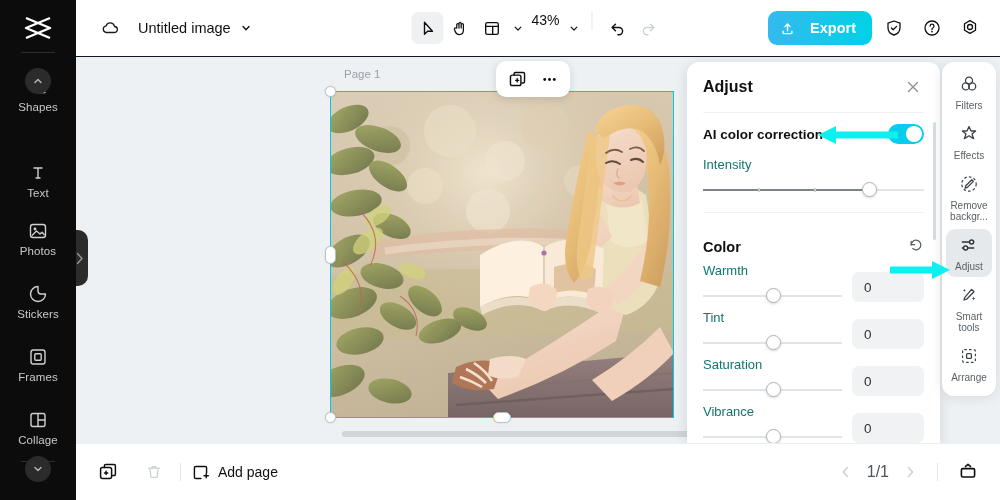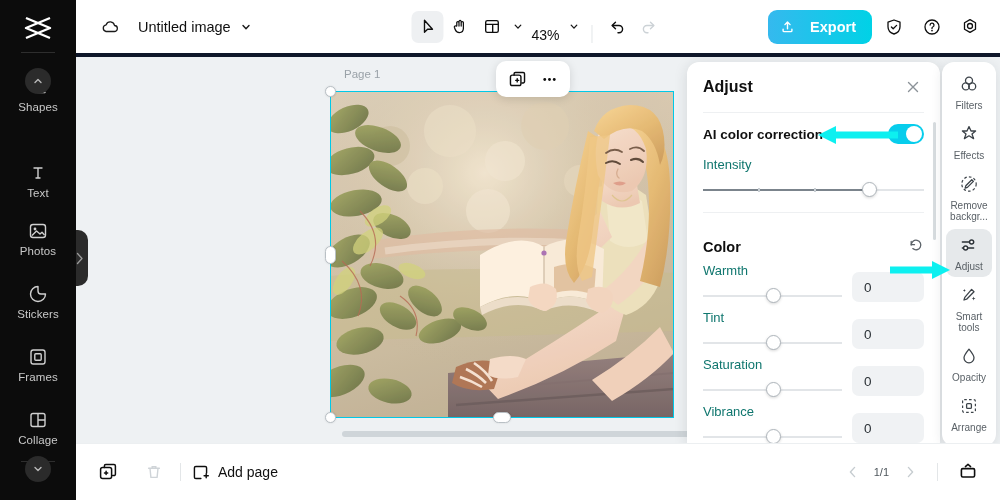--- a/index.html
+++ b/index.html
@@ -40,31 +40,31 @@
   #panel-handle {
     position: absolute; left: 70px; top: 230px; width: 18px; height: 56px;
     background: #2b2b2b; border-radius: 0 10px 10px 0; z-index: 39;
     display: flex; align-items: center; justify-content: center; cursor: pointer;
   }
 
   
   #topbar {
     position: absolute; left: 76px; top: 0; width: 924px; height: 57px;
     background: #fff; display: flex; align-items: center; padding: 0 14px 0 18px;
-    border-bottom: 4px solid #0f172a; z-index: 30;
+    border-bottom: 1px solid #0f172a; z-index: 30;
   }
   .tb-icon-btn {
     width: 32px; height: 32px; border-radius: 7px; display: flex;
     align-items: center; justify-content: center; cursor: pointer; background: transparent;
     border: none;
   }
   .tb-icon-btn.active { background: #eef0f2; }
   #doc-title { font-size: 14.5px; color: #101010; margin-left: 12px; font-weight: 500; }
   #title-caret { margin-left: 8px; cursor: pointer; display: flex; }
-  .tb-center { position: absolute; left: 50%; transform: translateX(-50%); display: flex; align-items: flex-end; }
+  .tb-center { position: absolute; left: 50%; transform: translateX(-50%); display: flex; align-items: flex-start; }
   #zoom-level { font-size: 14px; color: #101010; padding: 0 4px; font-weight: 500; }
   .tb-divider { width: 1px; height: 18px; background: #e3e6e8; margin: 0 8px; }
   .tb-right { margin-left: auto; display: flex; align-items: center; gap: 6px; }
   #export-btn {
     height: 34px; padding: 0 16px 0 12px; border-radius: 9px; border: none;
     background: linear-gradient(90deg,#35b9ee 0%,#00d2e6 100%);
     color: #fff; font-size: 14.5px; font-weight: 700; display: flex; align-items: center;
     gap: 15px; cursor: pointer; font-family: "Liberation Sans", sans-serif;
   }
 
@@ -103,21 +103,21 @@
   
   #bottombar {
     position: absolute; left: 76px; top: 443px; width: 924px; height: 57px;
     background: #fff; display: flex; align-items: center; padding: 0 16px 0 16px;
     border-top: 1px solid #eceff1; z-index: 30;
   }
   .bb-btn { width: 32px; height: 32px; border-radius: 7px; display: flex; align-items: center; justify-content: center; cursor: pointer; }
   .bb-divider { width: 1px; height: 18px; background: #e3e6e8; margin: 0 10px; }
   #add-page { display: flex; align-items: center; gap: 8px; cursor: pointer; font-size: 14px; color: #101010; font-weight: 500; }
   .bb-right { margin-left: auto; display: flex; align-items: center; gap: 4px; }
-  #page-count { font-size: 11px; color: #5b6view; color:#4e565c; padding: 0 4px; }
+  #page-count { font-size: 16px; color: #5b6view; color:#4e565c; padding: 0 4px; }
   .nav-arrow { width: 26px; height: 26px; display: flex; align-items: center; justify-content: center; cursor: pointer; color: #c2c8cc; }
 
   
   #adjust-panel {
     position: absolute; right: 60px; top: 62px; width: 253px; height: 382px;
     background: #ffffff; border-radius: 12px 12px 0 0;
     box-shadow: 0 2px 14px rgba(30,40,50,.13);
     z-index: 25; overflow: hidden;
   }
   #adjust-head { height: 50px; display: flex; align-items: center; padding: 0 16px; }
@@ -676,28 +676,20 @@
       <span>
         <svg width="20" height="20" viewBox="0 0 20 20">
             <path d="M12.6 4.4 L15 6.8 L7.6 14.2 L5 15 L5.8 12.4 Z" stroke="#3c4349" stroke-width="1.3" fill="none" stroke-linejoin="round"></path>
             <path d="M14.6 11.6l.5 1.4 1.4.5-1.4.5-.5 1.4-.5-1.4-1.4-.5 1.4-.5Z" fill="#3c4349"></path>
             <path d="M5.4 4l.4 1.1 1.1.4-1.1.4-.4 1.1L5 5.9 3.9 5.5 5 5.1Z" fill="#3c4349"></path>
           </svg>
       </span>
       <span class="lbl">Smart tools</span>
     </div>
 
-    <div class="rr-item">
-      <span>
-        <svg width="20" height="20" viewBox="0 0 20 20">
-            <path d="M10 3.2 C13.4 7.4 15 9.6 15 11.8 A5 5 0 0 1 5 11.8 C5 9.6 6.6 7.4 10 3.2 Z" stroke="#3c4349" stroke-width="1.3" fill="none" stroke-linejoin="round"></path>
-          </svg>
-      </span>
-      <span class="lbl">Opacity</span>
-    </div>
 
     <div class="rr-item">
       <span>
         <svg width="20" height="20" viewBox="0 0 20 20">
             <rect x="3.6" y="3.6" width="12.8" height="12.8" rx="1.6" stroke="#3c4349" stroke-width="1.2" fill="none" stroke-dasharray="2.6 2.2"></rect>
             <rect x="7.6" y="7.6" width="4.8" height="4.8" rx="1" stroke="#3c4349" stroke-width="1.3" fill="none"></rect>
           </svg>
       </span>
       <span class="lbl">Arrange</span>
     </div>

